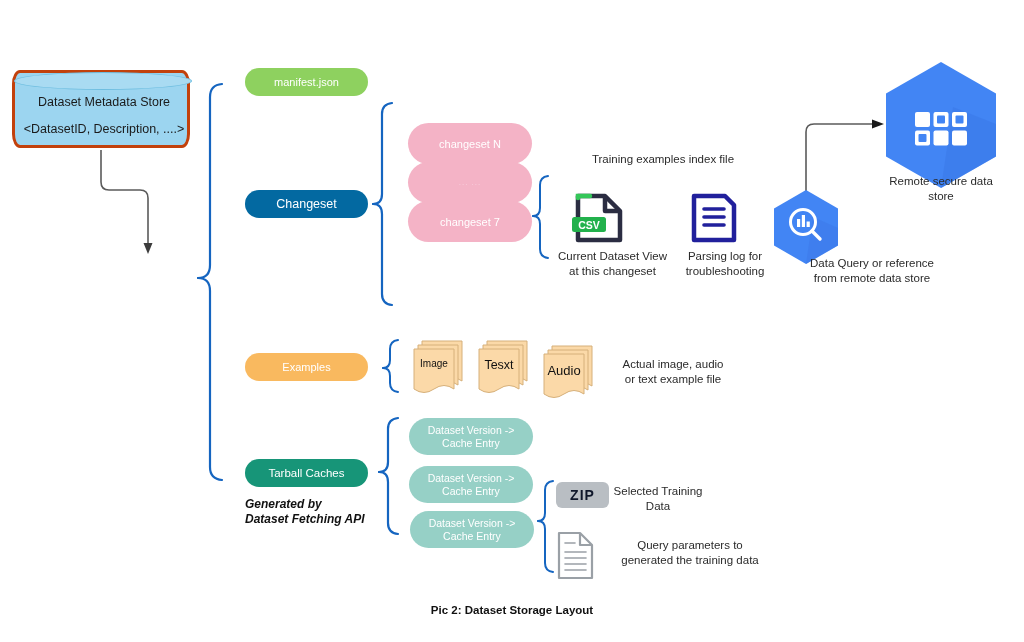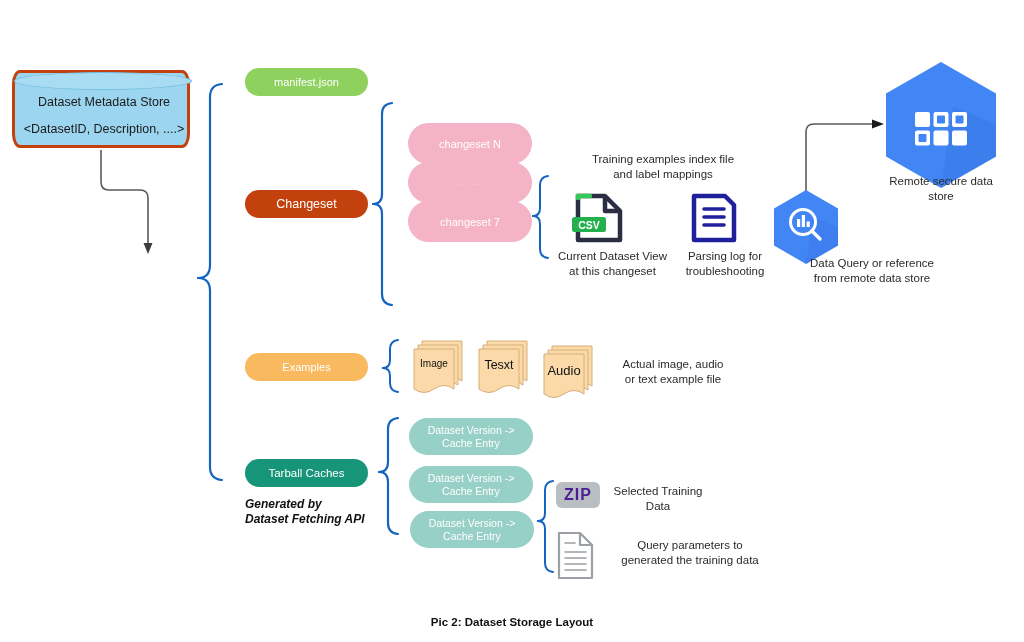--- a/index.html
+++ b/index.html
@@ -36,49 +36,49 @@
     align-items:center;justify-content:center;
     color:#fff;font-size:9.5px;line-height:12px;text-align:center;
   }
 
   
   .pill{
     border-radius:999px;display:flex;align-items:center;justify-content:center;
     color:#ffffff;text-align:center;box-sizing:border-box;
   }
   .pill-manifest{left:245px;top:68px;width:123px;height:28px;background:#8ED15F;font-size:11px;text-align:right;}
-  .pill-changeset{left:245px;top:190px;width:123px;height:28px;background:#c2410c;font-size:12.5px;justify-content:center;}
+  .pill-changeset{left:245px;top:190px;width:123px;height:28px;background:#0369a1;font-size:12.5px;justify-content:center;}
   .pill-examples{left:245px;top:353px;width:123px;height:28px;background:#F9B95F;font-size:11px;}
   .pill-tarball{left:245px;top:459px;width:123px;height:28px;background:#179578;font-size:11.5px;}
 
   .pill-cs{left:408px;width:124px;height:41px;background:#F4B3C6;font-size:11px;}
   .pill-cs.dots{font-size:8px;color:#F9D3DF;letter-spacing:1px;}
 
   .pill-cache{
     width:124px;height:37px;background:#96D0C6;border-radius:999px;
     display:flex;align-items:center;justify-content:center;
     color:#ffffff;font-size:10.5px;line-height:13px;text-align:center;
   }
 
   
   .cap{color:#2b2b2b;font-size:11.5px;line-height:14.5px;text-align:center;}
   .cap-left{text-align:left;}
   .cap-bolditalic{font-weight:bold;font-style:italic;font-size:12px;line-height:15px;color:#111;}
 
   
   .zip{
-    width:44px;height:26px;border-radius:6px;background:#B9BEC3;
+    width:53px;height:26px;border-radius:6px;background:#B9BEC3;
     display:flex;align-items:center;justify-content:center;
-    color:#4c1d95;font-size:16px;letter-spacing:1px;font-weight:bold;
+    color:#0f172a;font-size:14px;letter-spacing:1px;font-weight:bold;
   }
 
   
   .figcap{
     left:0;top:604px;width:1024px;text-align:center;
-    font-size:11.5px;font-weight:bold;color:#111;margin-top:12px;
+    font-size:11.5px;font-weight:bold;color:#111;
   }
 </style>
 </head>
 <body>
 
 <div id="canvas">
 
   <svg class="abs" style="left:0;top:0;" width="1024" height="642">
 
     <g>
@@ -238,21 +238,20 @@
   </div>
   <div class="abs pill pill-cs dots" style="top:162px;">
     <span>... ...</span>
   </div>
   <div class="abs pill pill-cs" style="top:201px;">
     <span>changeset 7</span>
   </div>
 
   <div class="abs cap" style="left:548px;top:152px;width:230px;">
     <div>Training examples index file</div>
-    <div>and label mappings</div>
   </div>
 
   <div class="abs cap" style="left:545px;top:249px;width:135px;">
     <div>Current Dataset View</div>
     <div>at this changeset</div>
   </div>
 
   <div class="abs cap" style="left:665px;top:249px;width:120px;">
     <div>Parsing log for</div>
     <div>troubleshooting</div>

